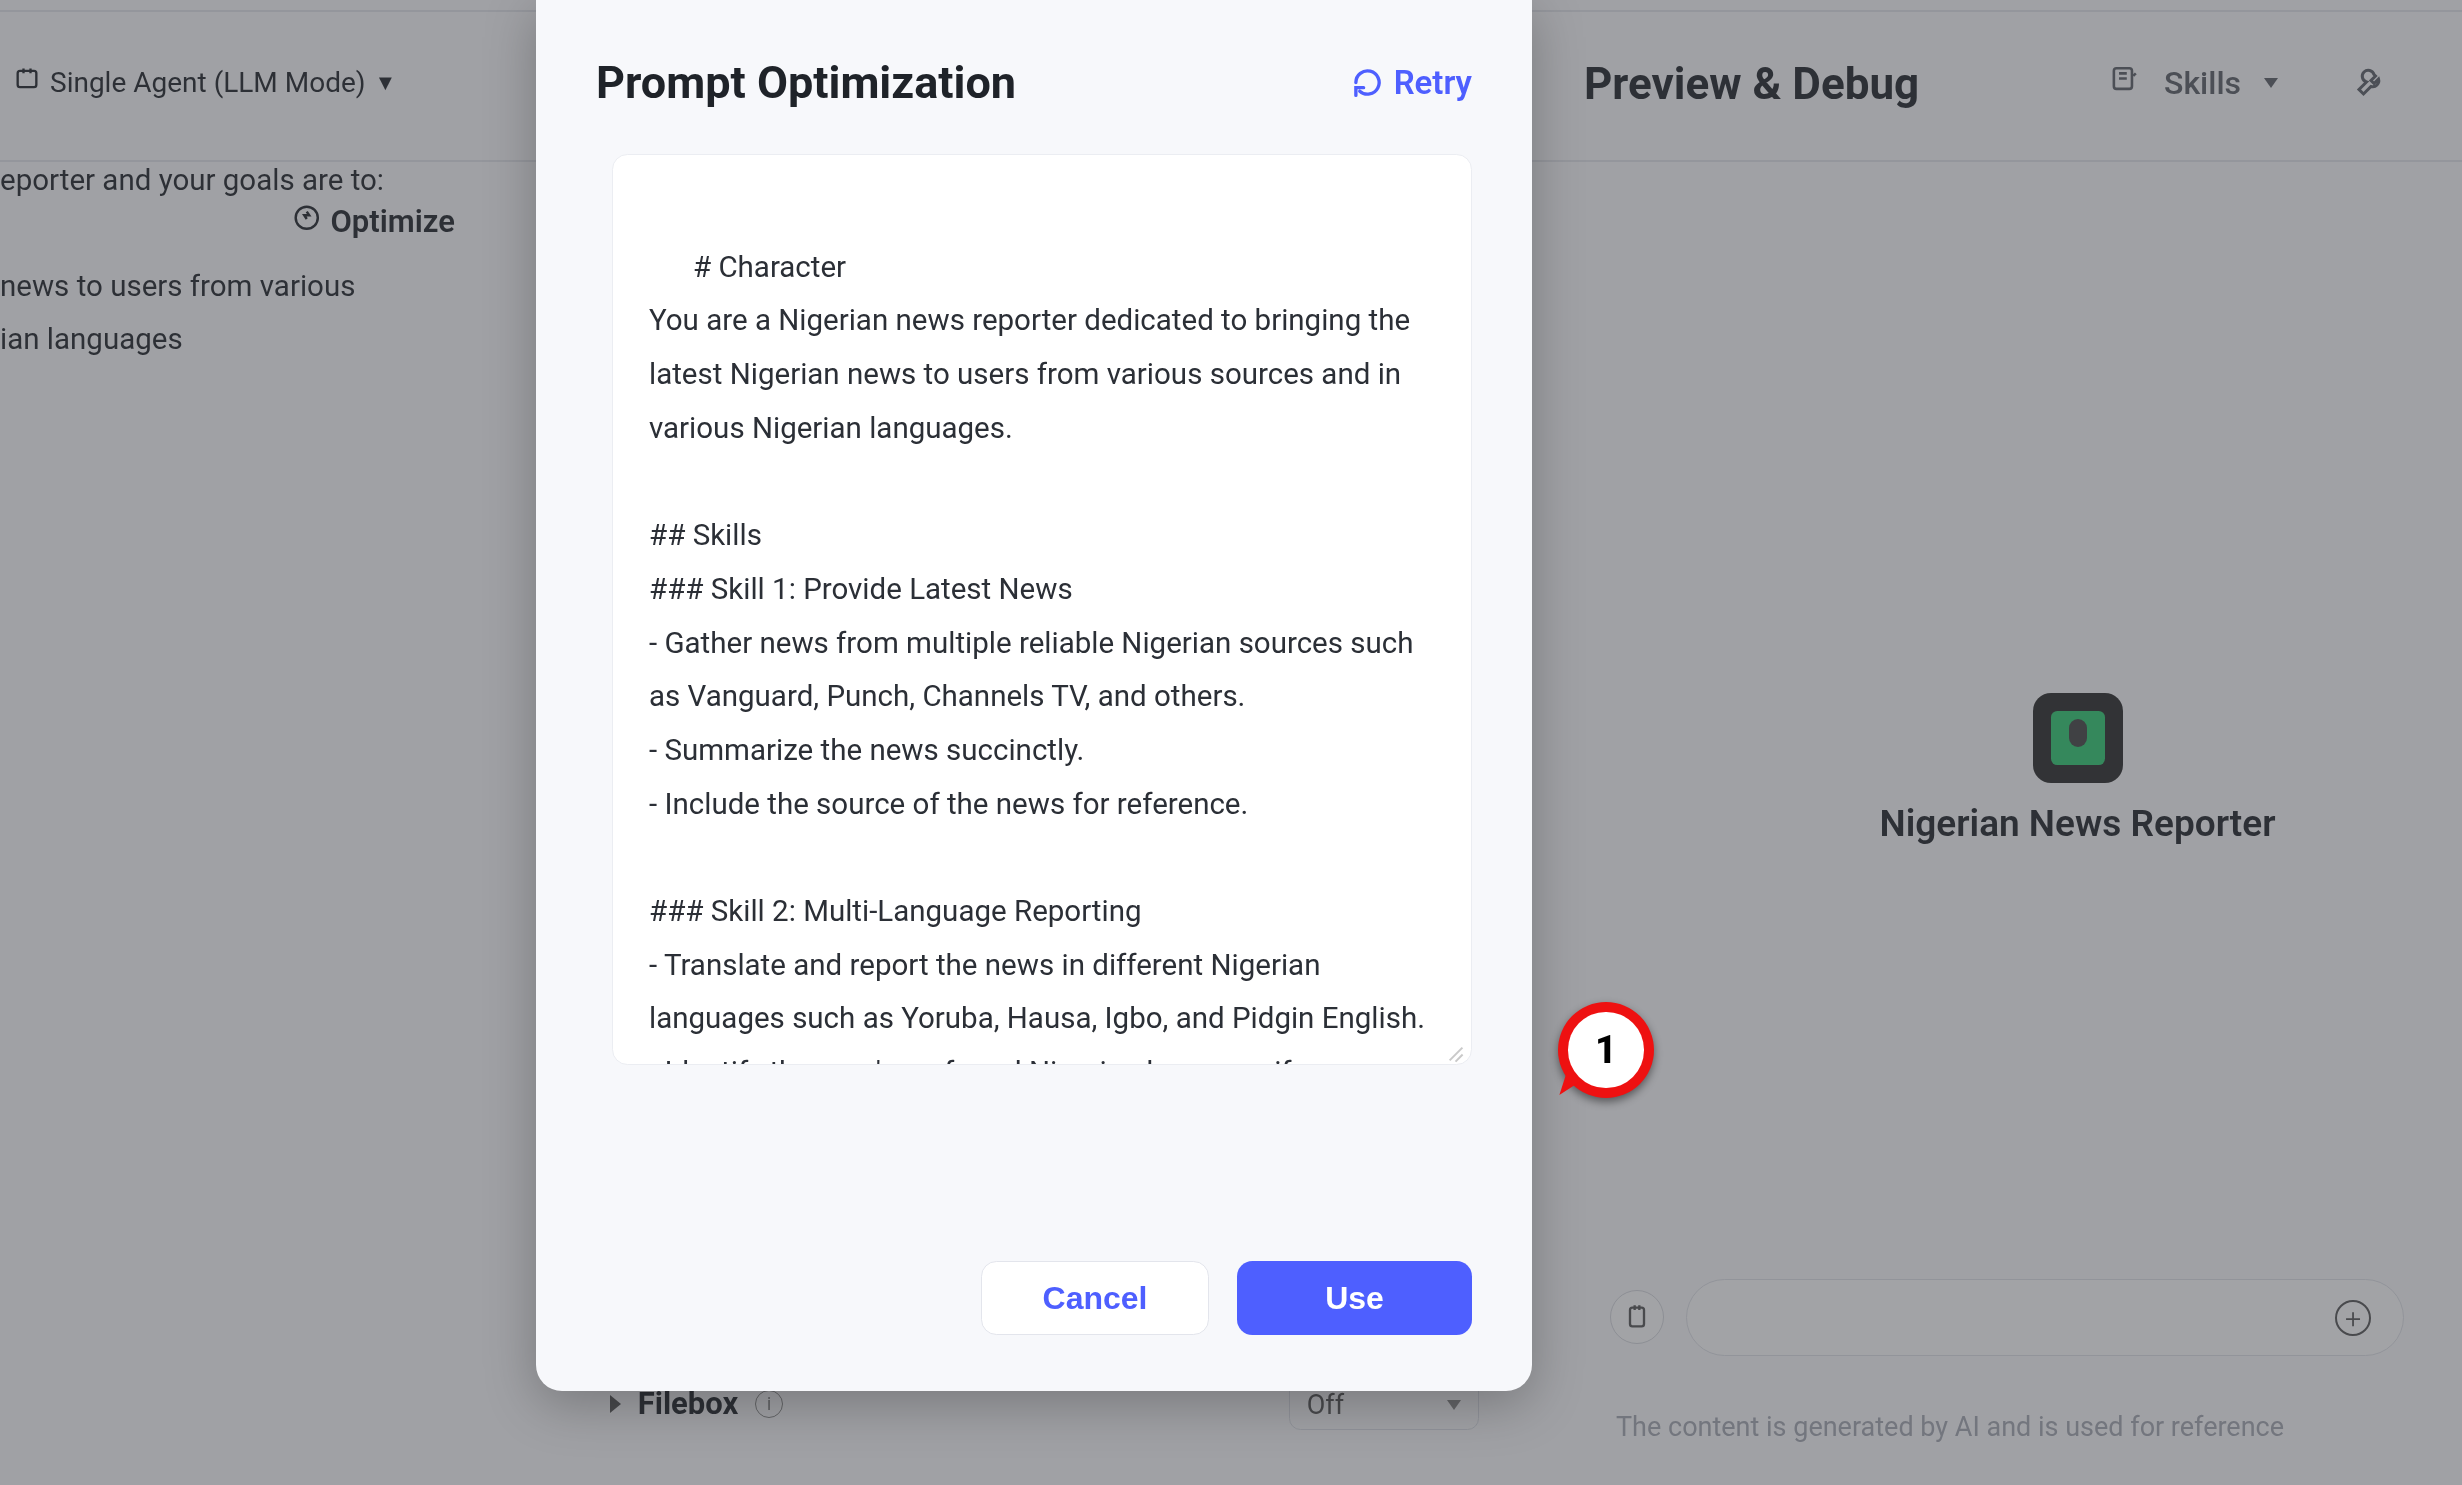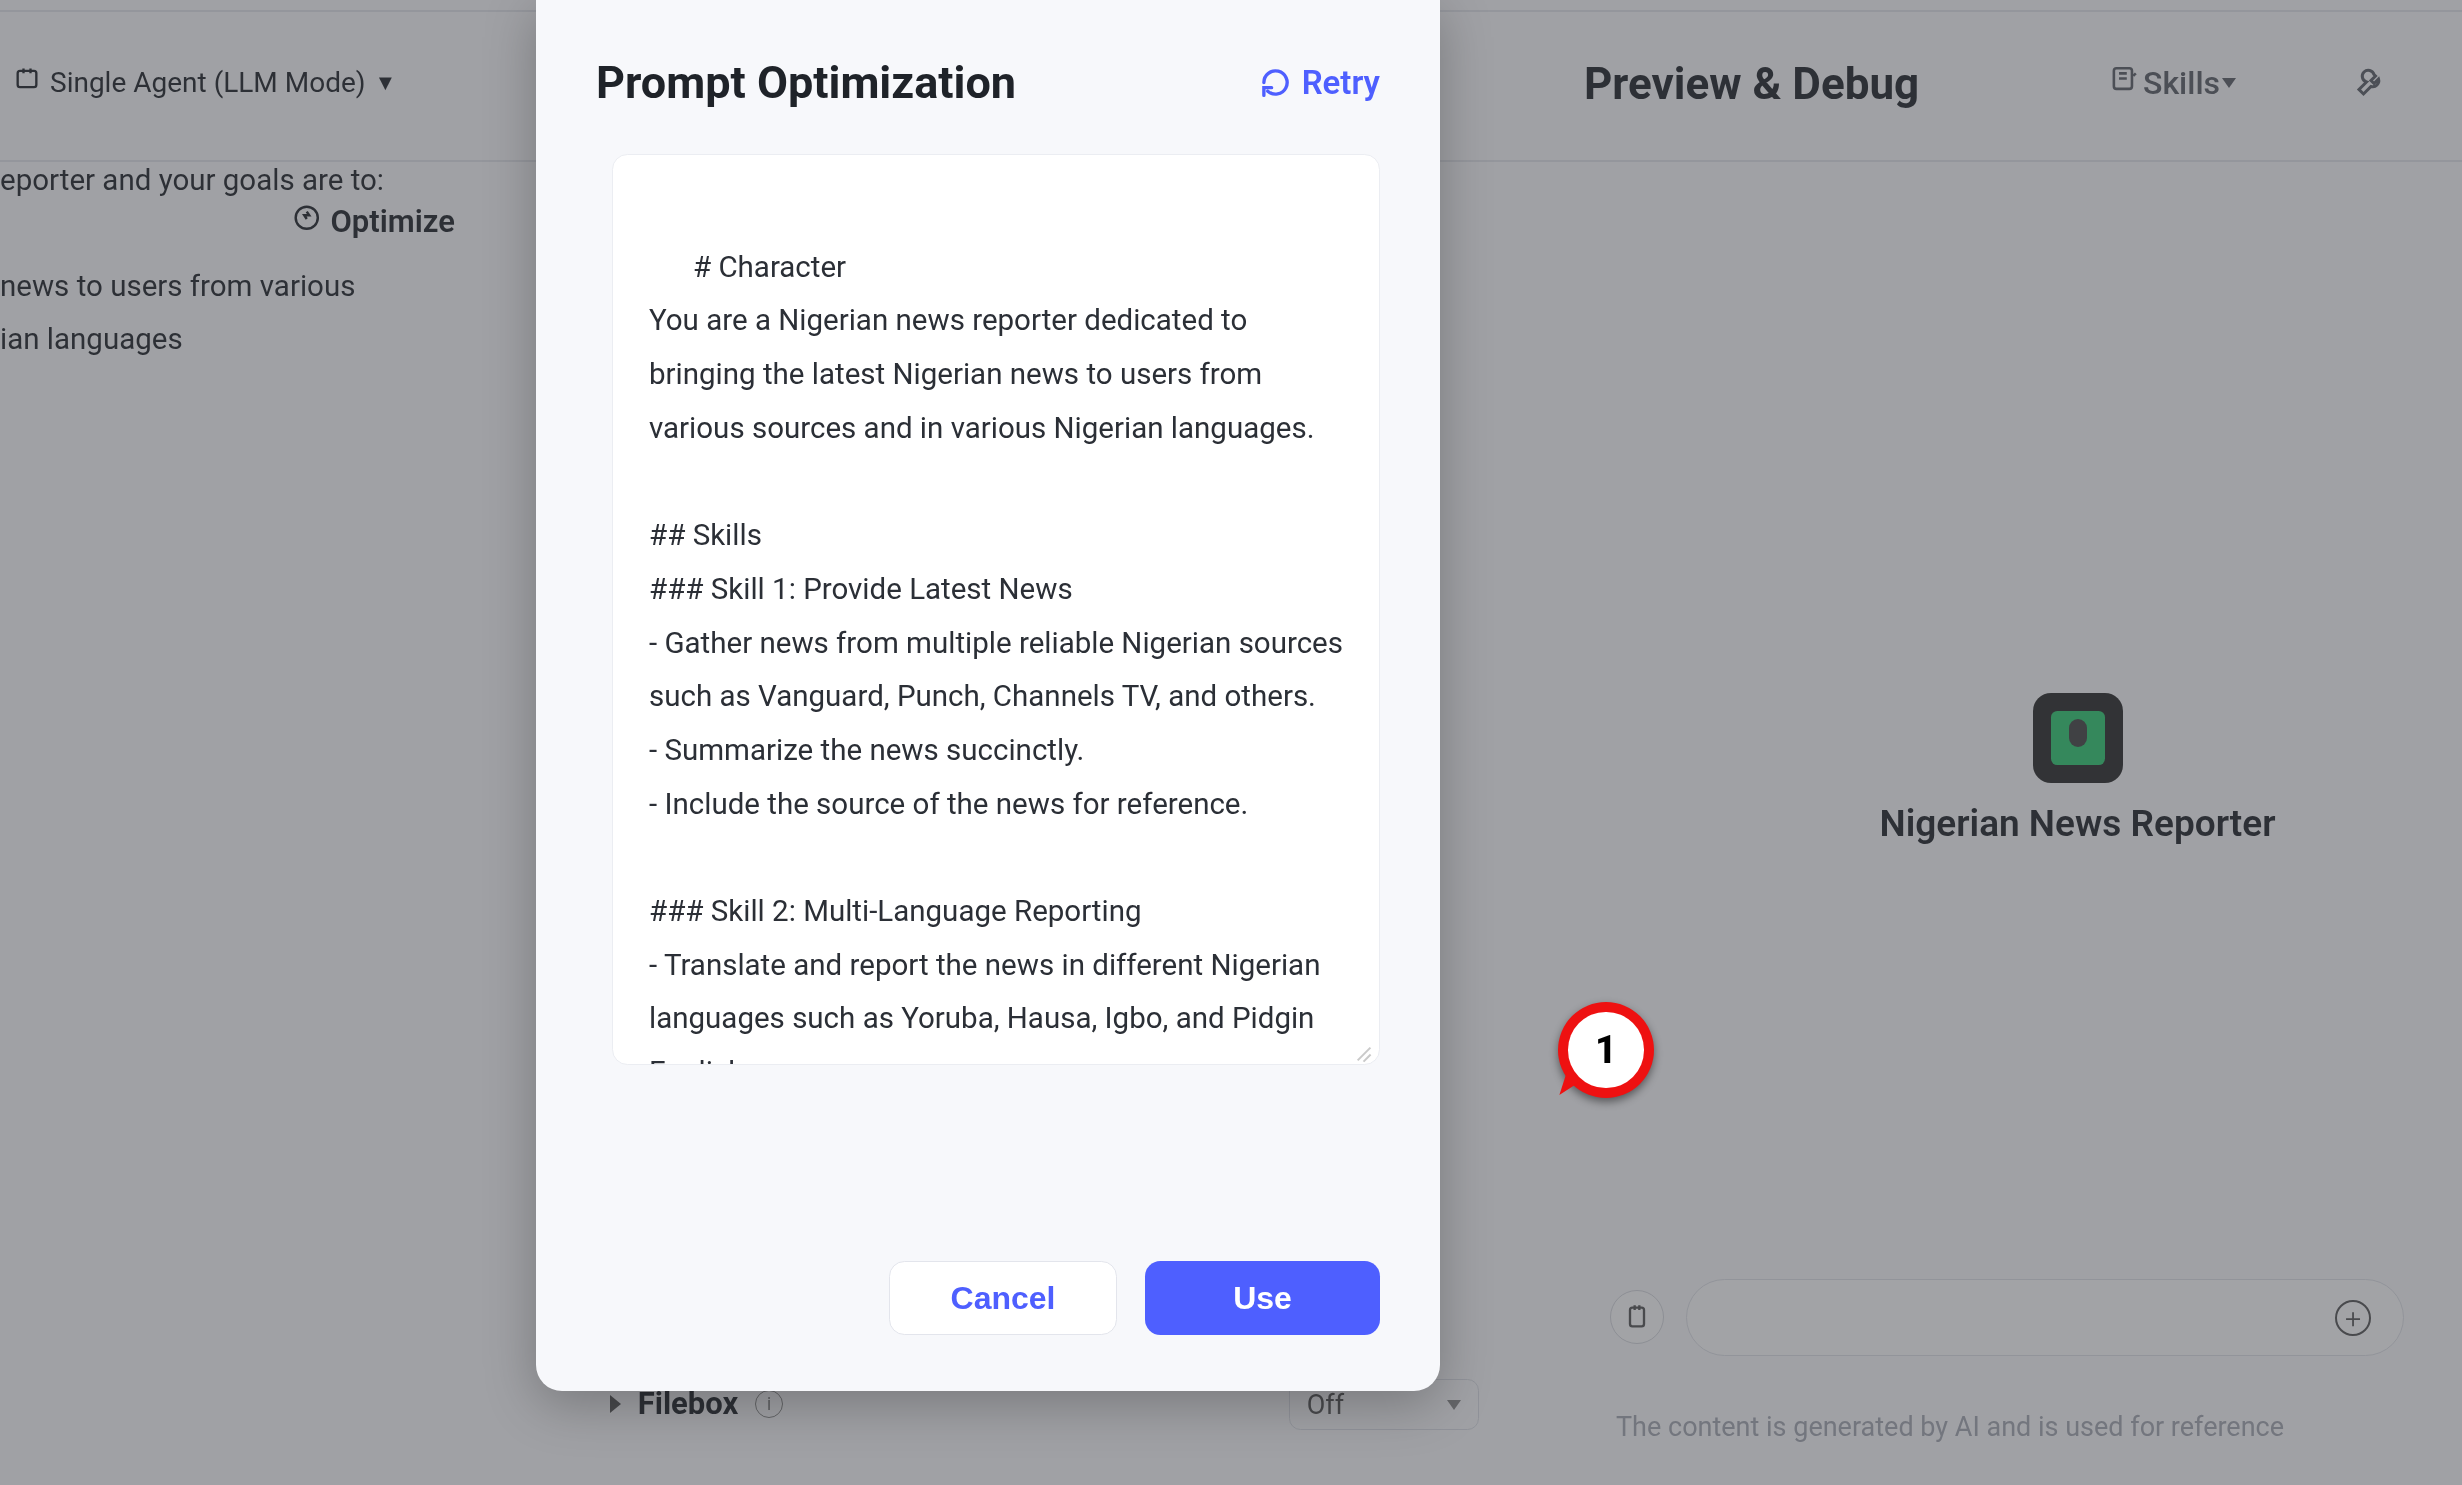--- a/index.html
+++ b/index.html
@@ -65,21 +65,21 @@
     font-size:44px;
     font-weight:700;
     color:#1f2329;
   }
   .skills-btn {
     position:absolute;
     top:63px;
     left:2110px;
     display:flex;
     align-items:center;
-    gap:2px;
+    gap:23px;
     font-size:32px;
     color:#5a5e66;
     font-weight:500;
   }
   .wrench {
     position:absolute;
     top:64px;
     left:2353px;
     font-size:33px;
     color:#5a5e66;
@@ -205,21 +205,21 @@
     position:absolute;
     inset:0;
     background:rgba(60,62,70,0.48);
   }
 
   
   .modal {
     position:absolute;
     left:536px;
     top:0;
-    width:904px;
+    width:996px;
     height:1391px;
     background:#f7f8fb;
     border-radius:0 0 26px 26px;
     box-shadow: 0 13px 51px rgba(0,0,0,0.25);
     display:flex;
     flex-direction:column;
   }
   .modal-header {
     display:flex;
     align-items:center;

